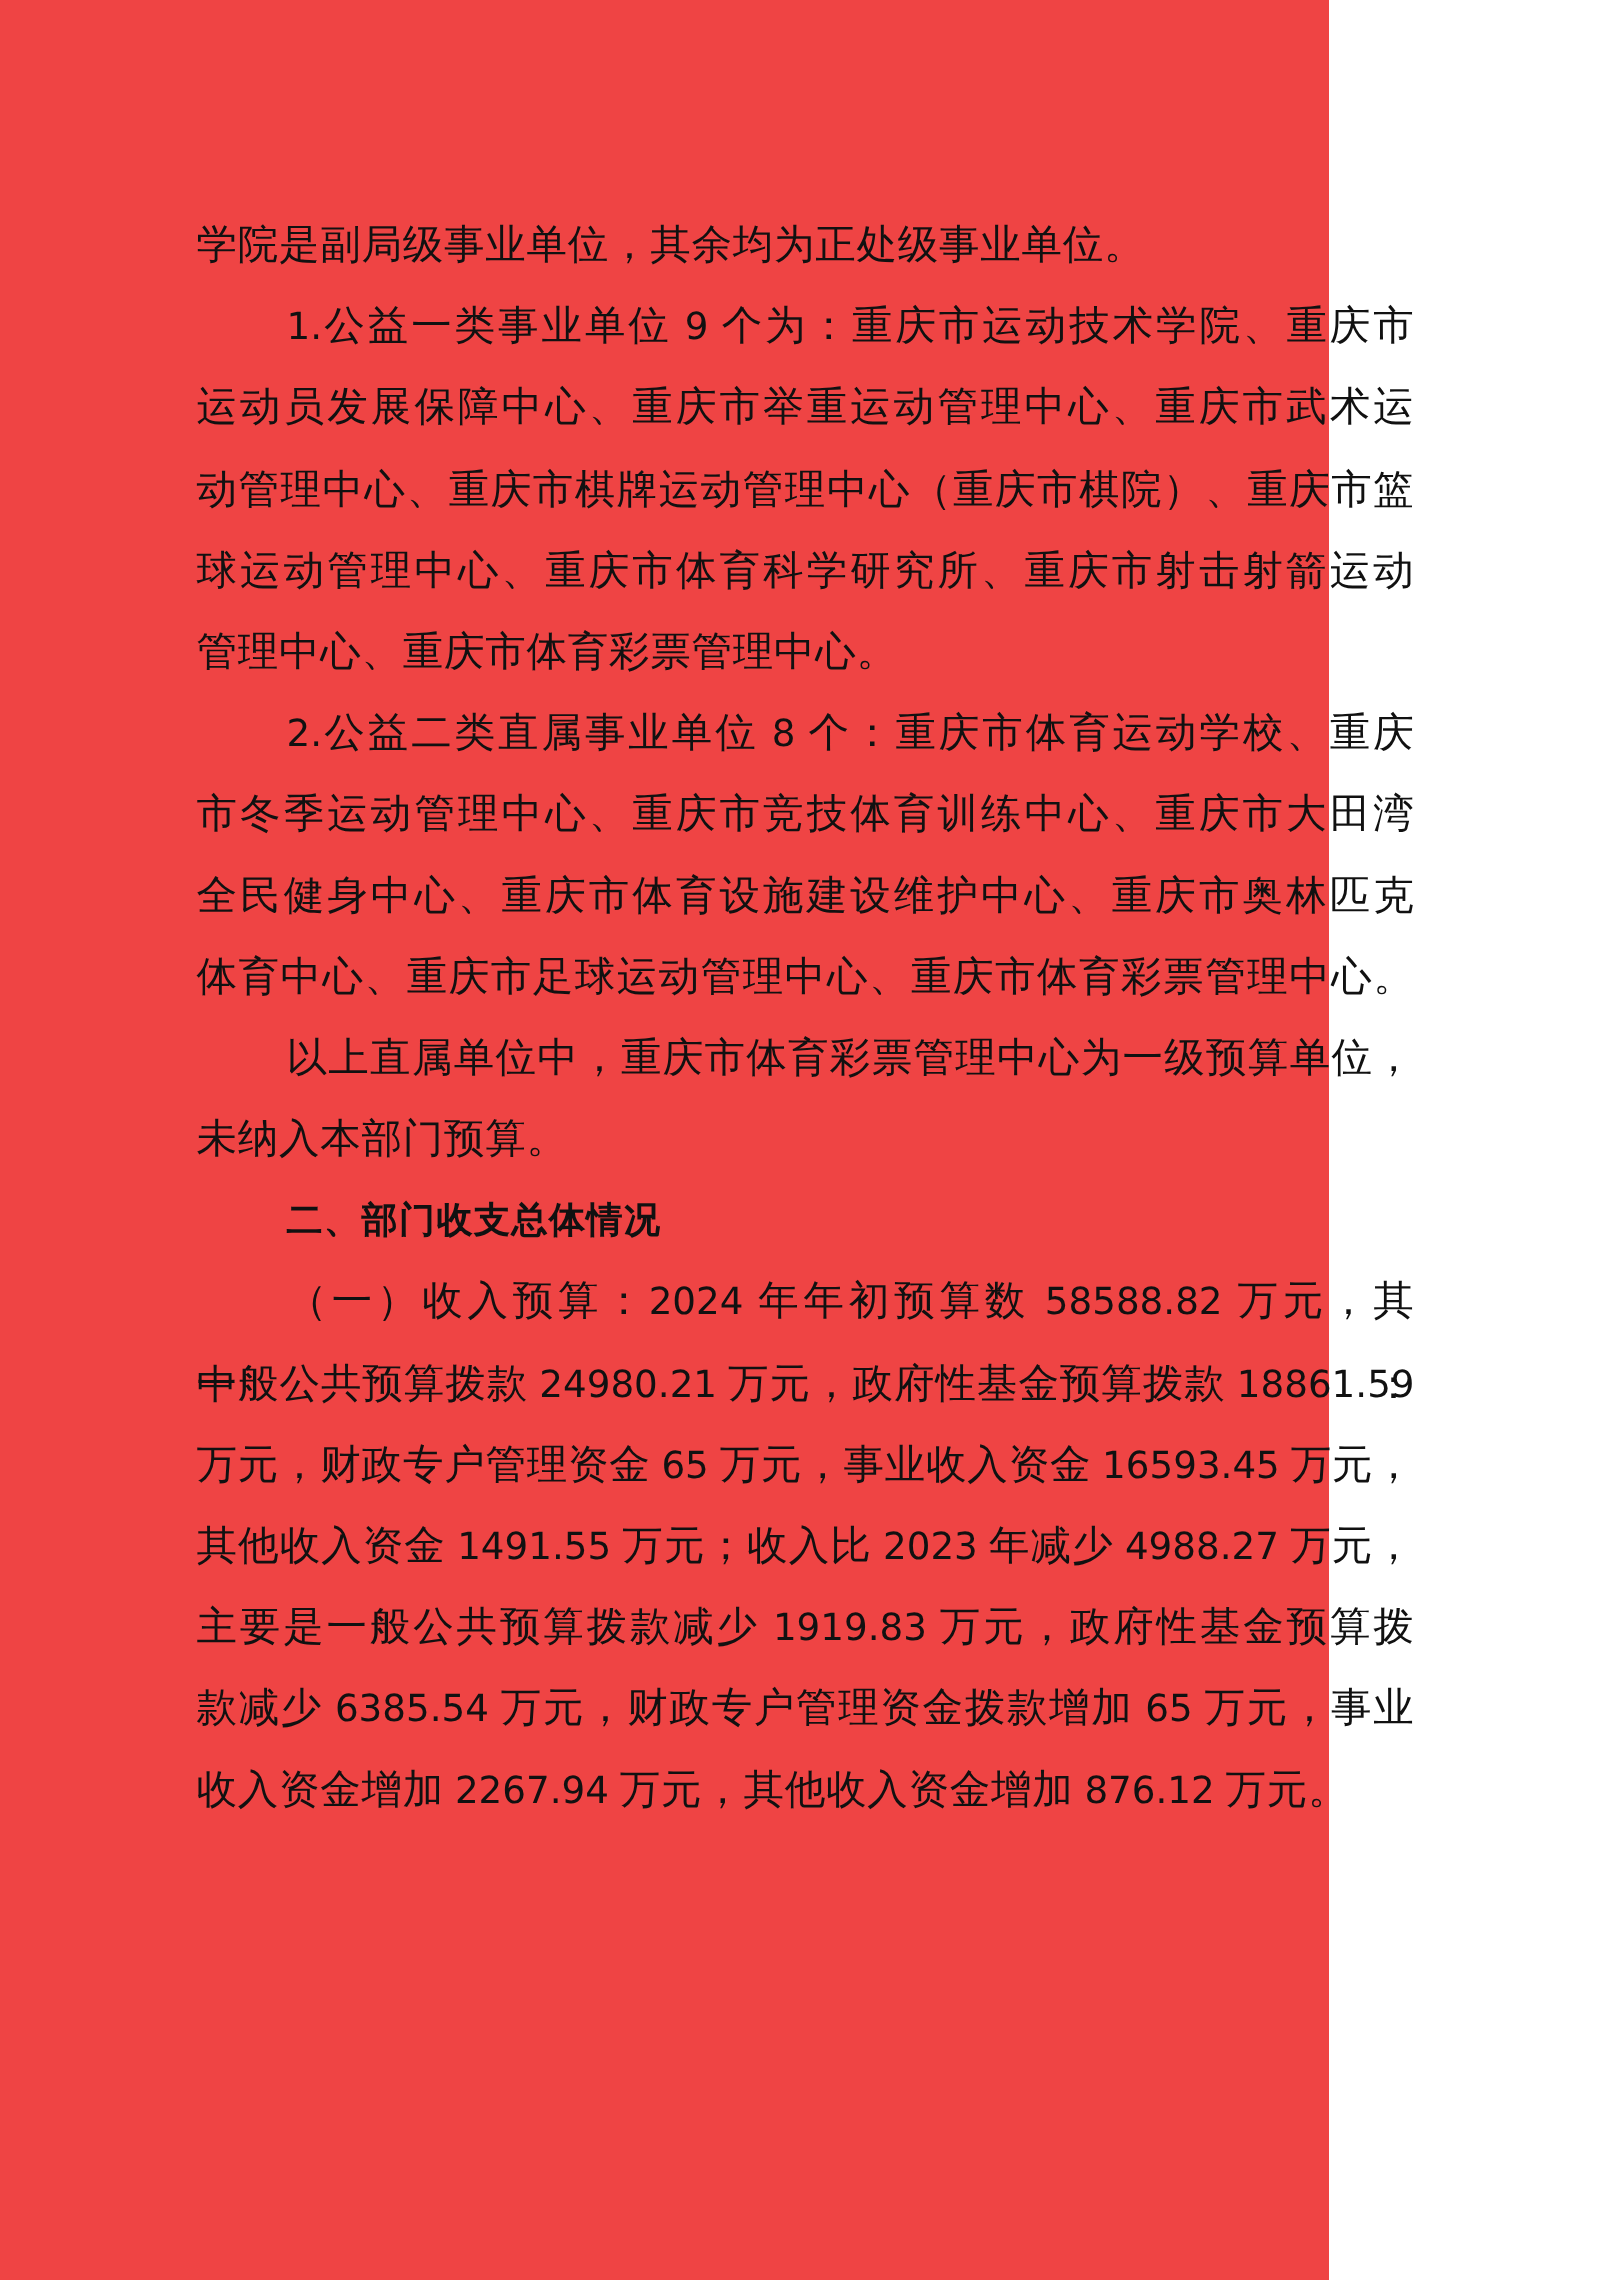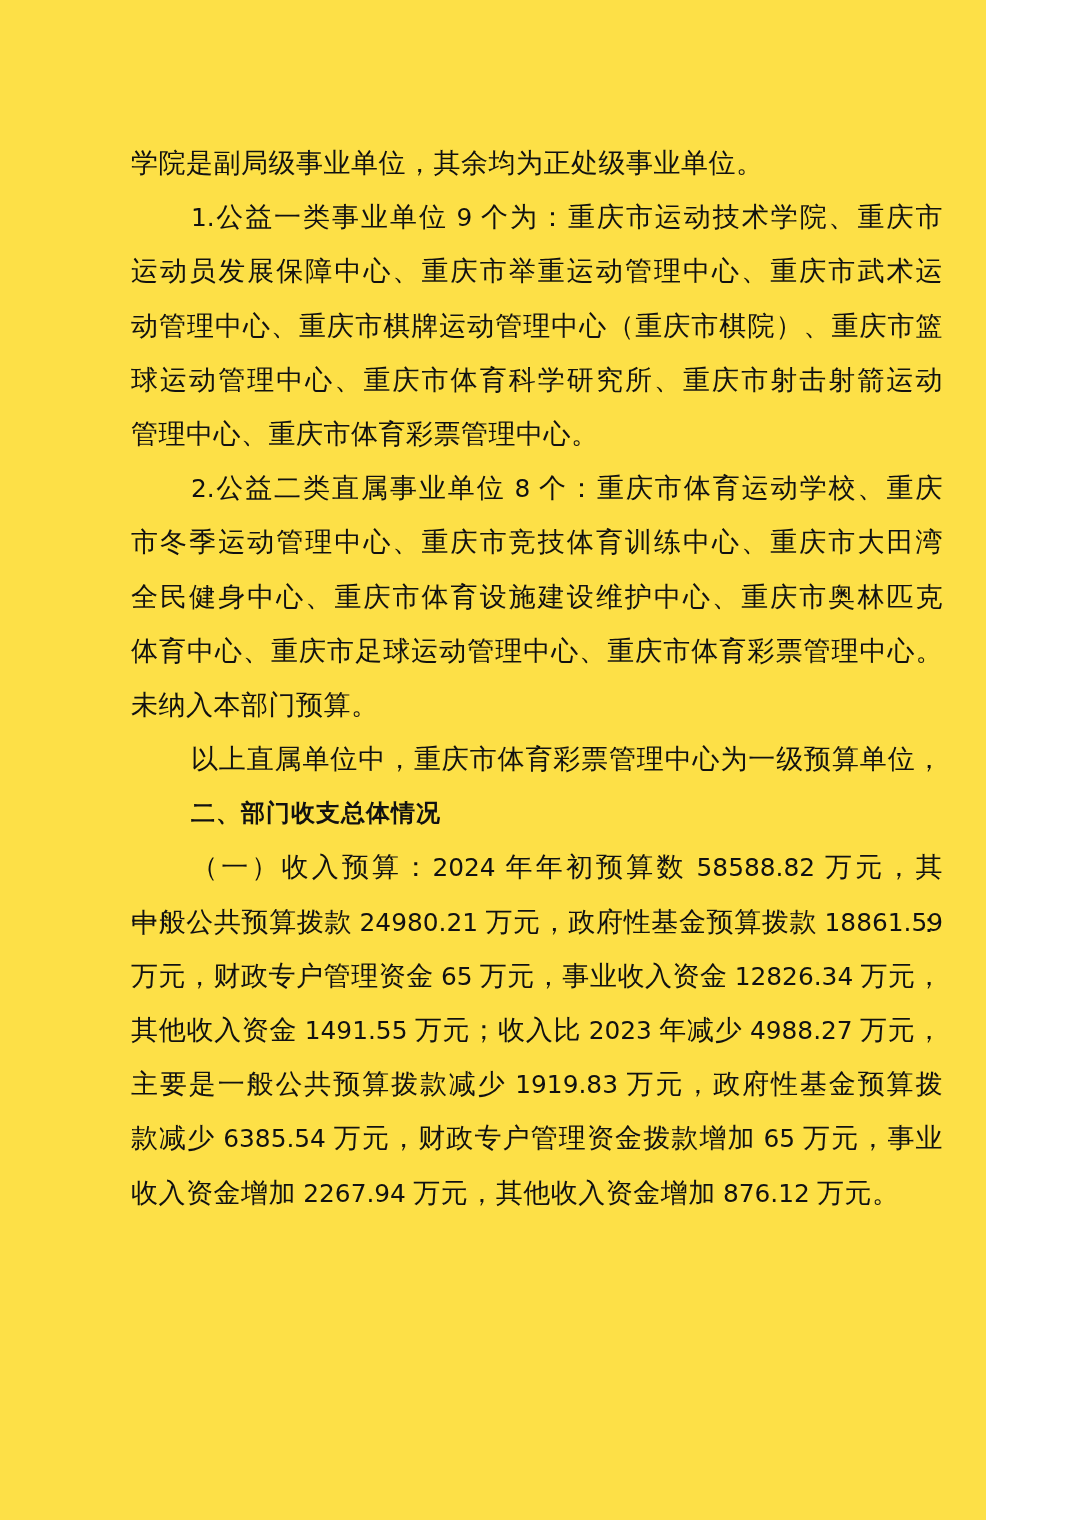--- a/index.html
+++ b/index.html
@@ -11,23 +11,23 @@
     width: 1074px;
     height: 1520px;
     position: relative;
     overflow: hidden;
     font-family: "Liberation Serif", "DejaVu Serif", serif;
     color: #111111;
   }
   .page {
     position: absolute;
     left: 0; top: 0;
-    width: 986px;
+    width: 886px;
     height: 1520px;
-    background: #fde047;
+    background: #ef4444;
   }
   .text-block {
     position: absolute;
     left: 131px;
     top: 136px;
     width: 812px;
   }
   .para {
     margin: 0;
     padding: 0;
@@ -82,32 +82,32 @@
     </div>
 
     <div class="para">
       <div class="line indent fill"><span class="num">2.</span>公益二类直属事业单位 <span class="num">8</span> 个：重庆市体育运动学校、重庆</div>
       <div class="line fill">市冬季运动管理中心、重庆市竞技体育训练中心、重庆市大田湾</div>
       <div class="line fill">全民健身中心、重庆市体育设施建设维护中心、重庆市奥林匹克</div>
       <div class="line fill">体育中心、重庆市足球运动管理中心、重庆市体育彩票管理中心。</div>
     </div>
 
     <div class="para">
+      <div class="line indent fill">以上直属单位中，重庆市体育彩票管理中心为一级预算单位，</div>
       <div class="line">未纳入本部门预算。</div>
-      <div class="line indent fill">以上直属单位中，重庆市体育彩票管理中心为一级预算单位，</div>
     </div>
 
     <div class="para">
       <div class="line indent heading">二、部门收支总体情况</div>
     </div>
 
     <div class="para">
       <div class="line indent fill">（一）收入预算：<span class="num">2024</span> 年年初预算数 <span class="num">58588.82</span> 万元，其中：</div>
       <div class="line fill">一般公共预算拨款 <span class="num">24980.21</span> 万元，政府性基金预算拨款 <span class="num">18861.59</span></div>
-      <div class="line fill">万元，财政专户管理资金 <span class="num">65</span> 万元，事业收入资金 <span class="num">12826.34</span> 万元，</div>
+      <div class="line fill">万元，财政专户管理资金 <span class="num">65</span> 万元，事业收入资金 <span class="num">16593.45</span> 万元，</div>
       <div class="line fill">其他收入资金 <span class="num">1491.55</span> 万元；收入比 <span class="num">2023</span> 年减少 <span class="num">4988.27</span> 万元，</div>
       <div class="line fill">主要是一般公共预算拨款减少 <span class="num">1919.83</span> 万元，政府性基金预算拨</div>
       <div class="line fill">款减少 <span class="num">6385.54</span> 万元，财政专户管理资金拨款增加 <span class="num">65</span> 万元，事业</div>
       <div class="line">收入资金增加 <span class="num">2267.94</span> 万元，其他收入资金增加 <span class="num">876.12</span> 万元。</div>
     </div>
 
 
   </div>
 </div>
 

